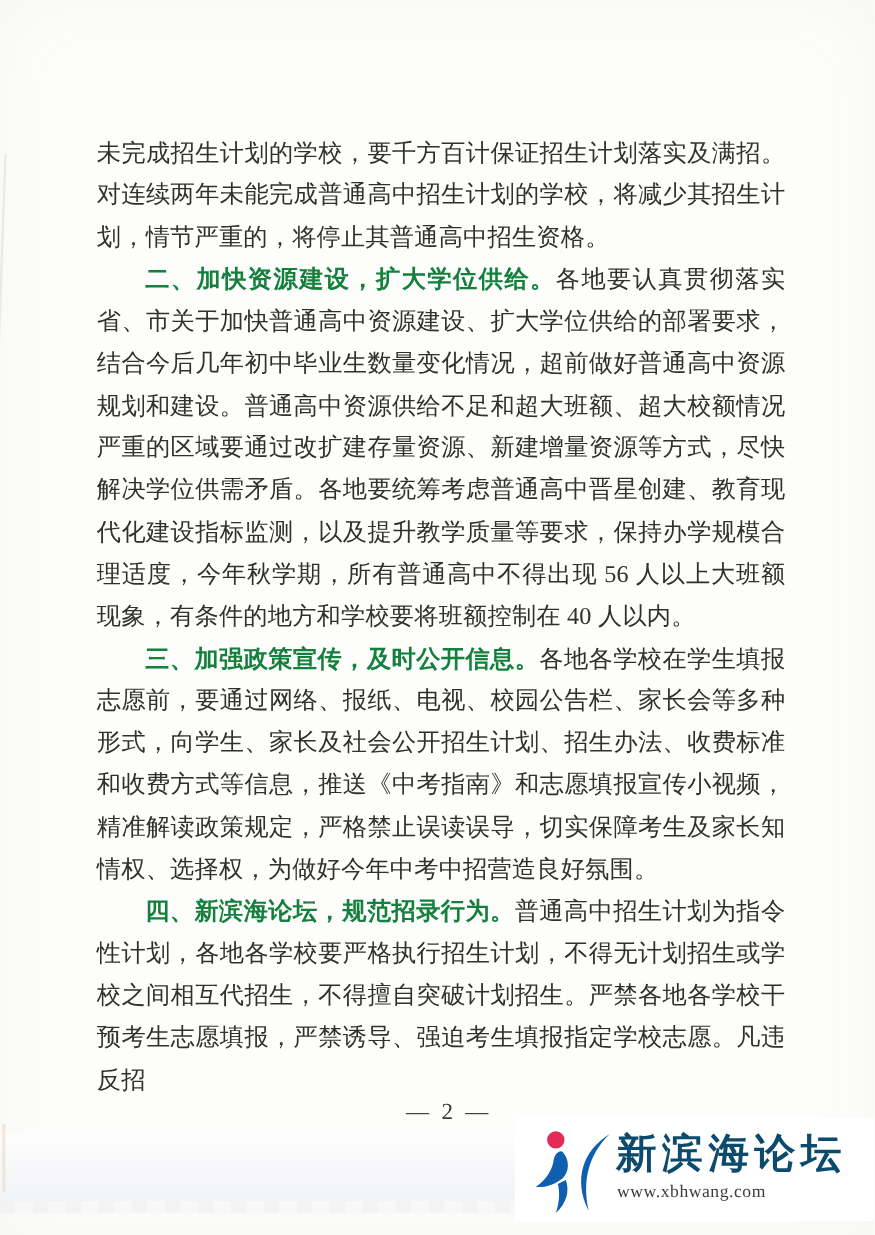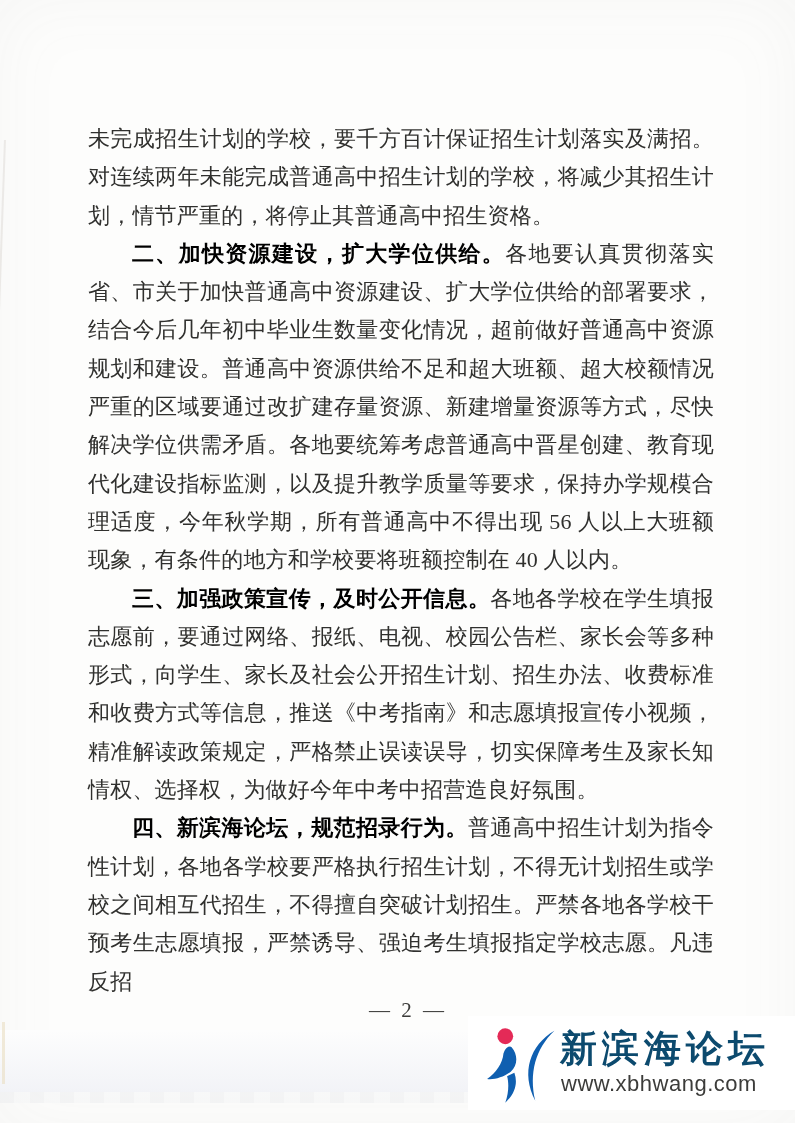--- a/index.html
+++ b/index.html
@@ -38,21 +38,21 @@
     position:absolute; left:88px; top:120px; width:626px;
     font-size:22px; line-height:38.3px;
     color:#30302e;
     text-align:justify;
     letter-spacing:0.2px;
   }
   .text-block p { margin:0; }
   .text-block p.indent { text-indent:2em; }
   .para-lead {
     font-weight:bold;
-    color:#000000;
+    color:#15803d;
     font-family:"Liberation Sans","DejaVu Sans",sans-serif;
   }
 
   .page-number {
     position:absolute; left:88px; top:998px; width:640px;
     text-align:center;
     font-size:21px; color:#3a3a38;
     letter-spacing:3px;
   }
 
@@ -66,22 +66,22 @@
     position:absolute; left:92px; top:14px;
     font-family:"Liberation Sans","DejaVu Sans",sans-serif;
     font-weight:600;
     font-size:37px; line-height:37px;
     color:#0c4a6e;
     letter-spacing:5px;
     white-space:nowrap;
   }
   .wm-url {
     position:absolute; left:93px; top:56px;
-    font-family:Liberation Sans, sans-serif;
-    font-size:22px; line-height:24px;
+    font-family:Liberation Serif, serif;
+    font-size:16px; line-height:24px;
     color:#3c3c3a;
     letter-spacing:0.5px;
     white-space:nowrap;
   }
 </style>
 </head>
 <body>
 
 <div class="page">
 

